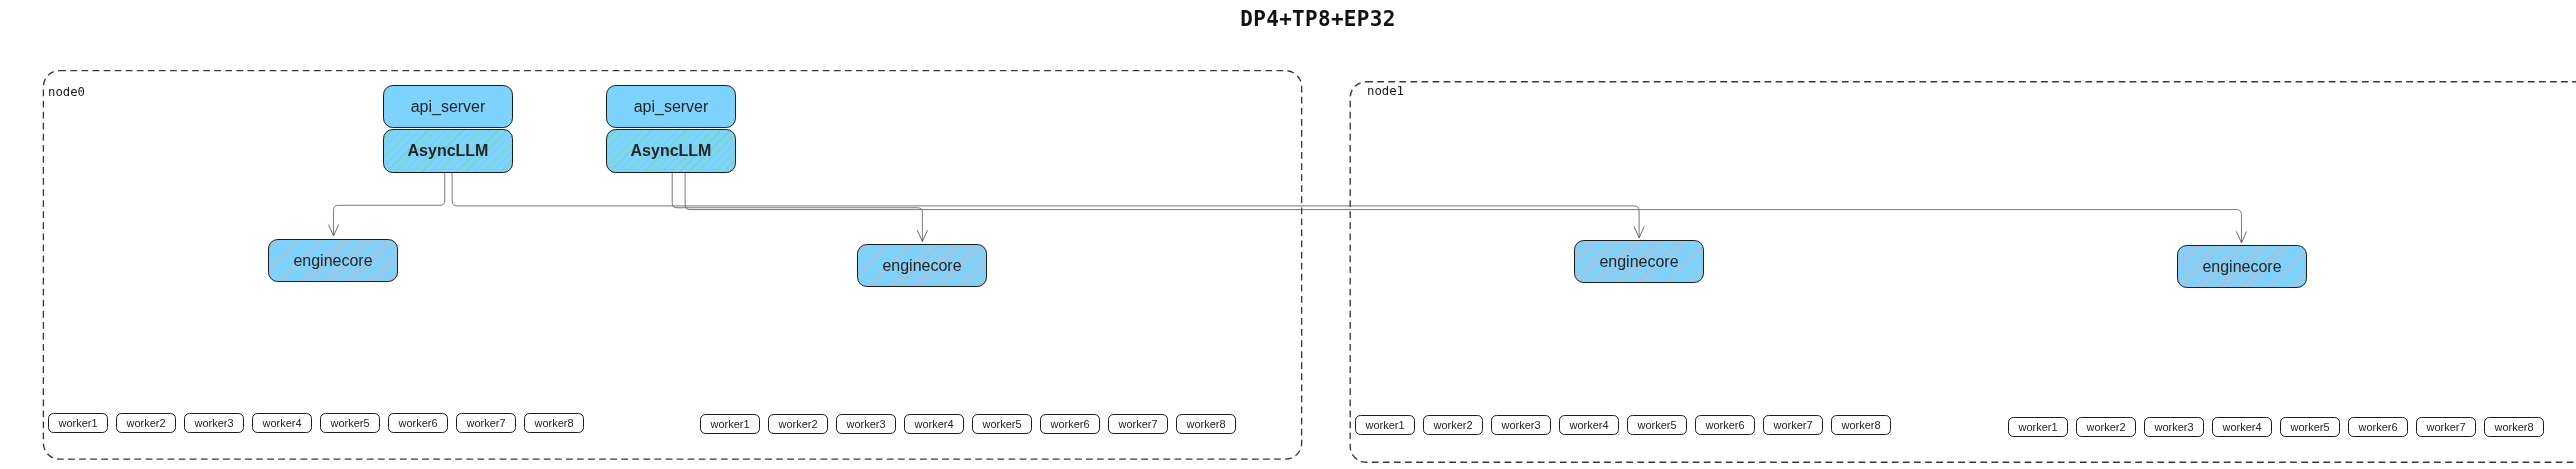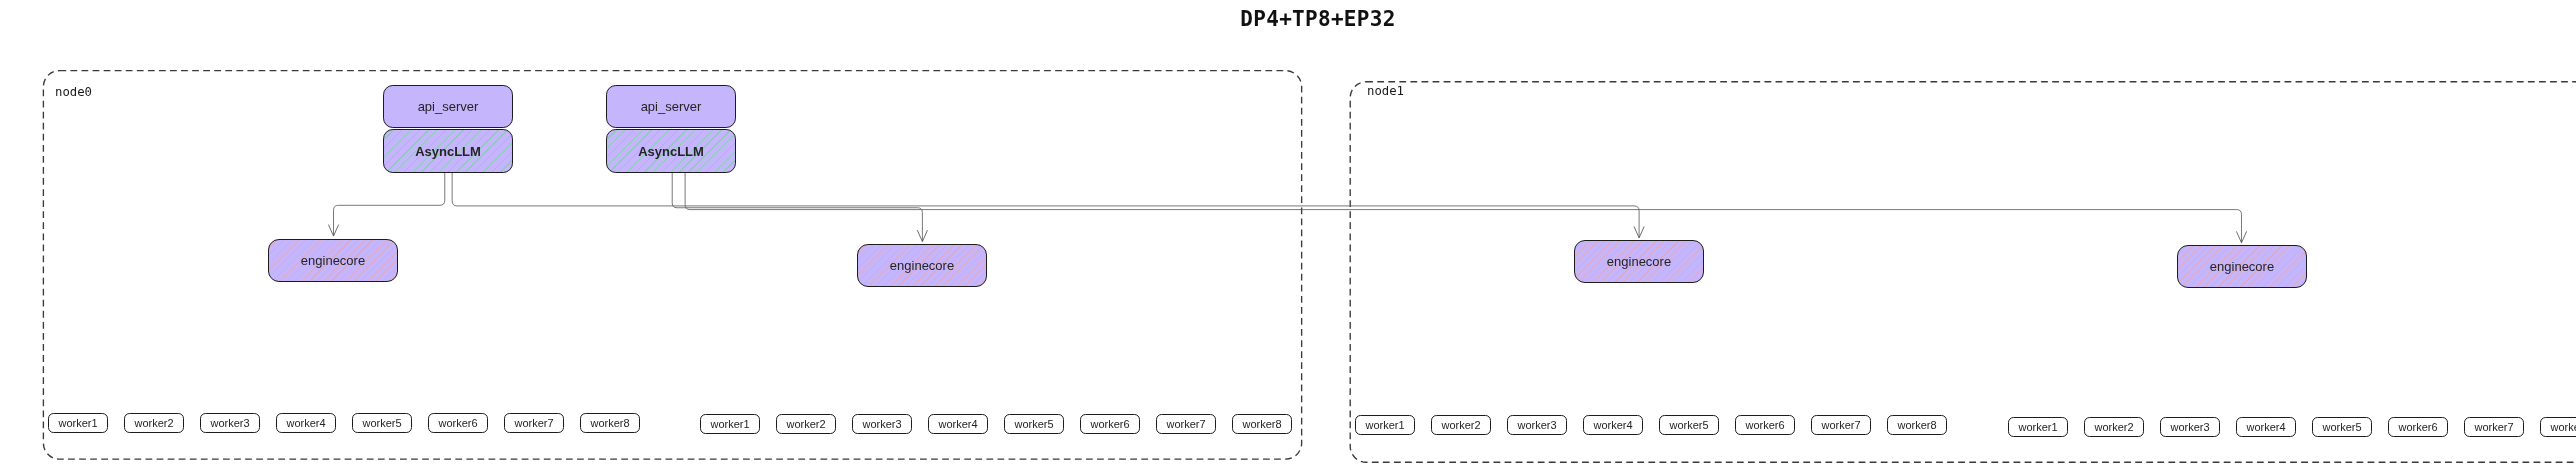--- a/index.html
+++ b/index.html
@@ -28,56 +28,55 @@
     font-family:"DejaVu Sans Mono", monospace;
     font-size:21px;font-weight:600;letter-spacing:0.3px;
     color:#111111;
   }
   .node-label{
     position:absolute;
     font-family:"DejaVu Sans Mono", monospace;
     font-size:12.3px;font-weight:500;color:#1a1a1a;
     white-space:nowrap;
   }
-  .node0-label{left:18px;top:85px;}
+  .node0-label{left:11px;top:85px;}
   .node1-label{left:1330px;top:84px;}
   .bigbox{
     position:absolute;width:130px;height:43px;
     box-sizing:border-box;
     border:1.5px solid var(--box-border);
     border-radius:9.8px;
-    background:#c4b5fd;
+    background:#7dd3fc;
     display:flex;align-items:center;justify-content:center;
-    font-size:13px;color:#242424;
+    font-size:16px;color:#242424;
     white-space:nowrap;
   }
   .async-box{
     height:44px;
     background-image:repeating-linear-gradient(135deg,
       var(--async-hatch) 0px, var(--async-hatch) 0.9px,
       transparent 0.9px, transparent 6.2px);
     font-weight:bold;
   }
   .engine-box{
     background-image:repeating-linear-gradient(135deg,
       var(--engine-hatch) 0px, var(--engine-hatch) 0.8px,
       transparent 0.8px, transparent 5.2px);
-    border-radius:11px;
   }
   .api1{left:346px;top:85px;}
   .async1{left:346px;top:129px;}
   .api2{left:569px;top:85px;}
   .async2{left:569px;top:129px;}
   .engine1{left:231px;top:239px;}
   .engine2{left:820px;top:244px;}
   .engine3{left:1537px;top:240px;}
   .engine4{left:2140px;top:245px;}
   .worker-row{
     position:absolute;
-    display:flex;gap:16px;
+    display:flex;gap:8px;
   }
   .row-a{left:11px;top:413px;}
   .row-b{left:663px;top:414px;}
   .row-c{left:1318px;top:415px;}
   .row-d{left:1971px;top:417px;}
   .worker-box{
     box-sizing:border-box;
     width:60px;height:20px;flex:0 0 auto;
     border:1.2px solid var(--box-border);
     border-radius:5.5px;background:#ffffff;

